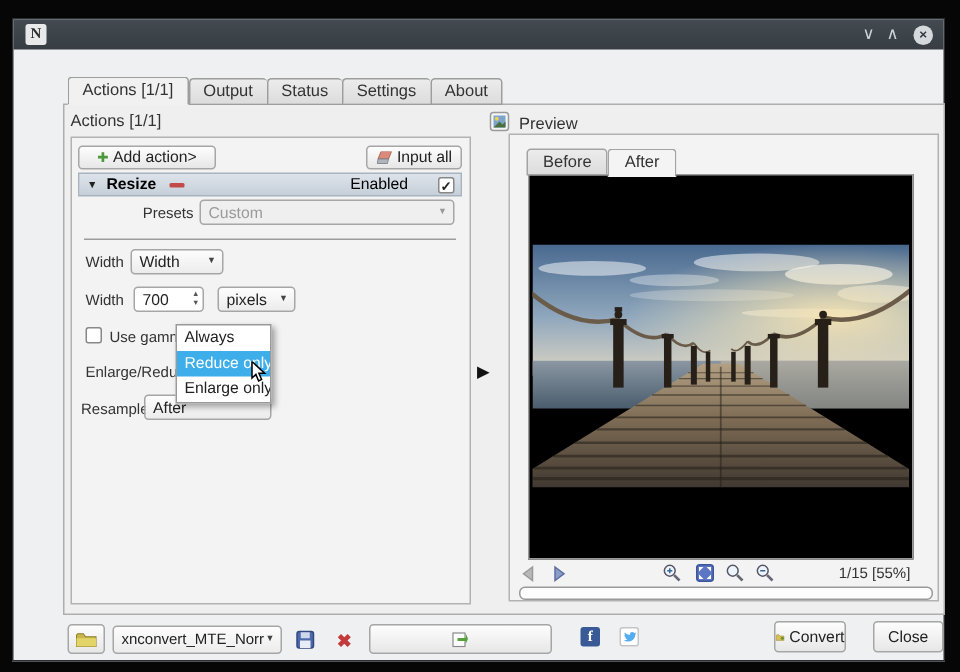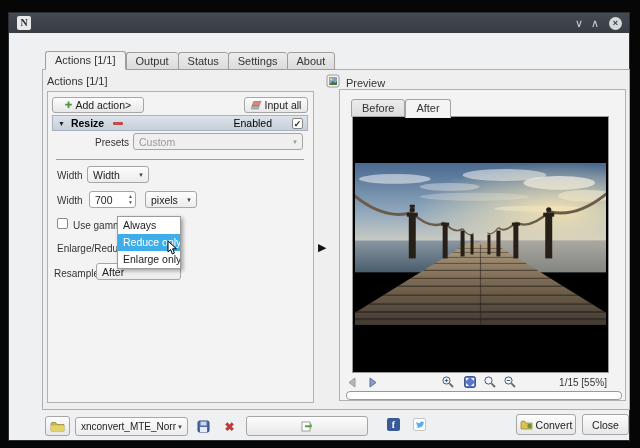--- a/index.html
+++ b/index.html
@@ -318,21 +318,21 @@
           <rect x="1" y="2" width="8" height="9" fill="#fff" stroke="#8a8a8a" stroke-width=".8"></rect>
           <polygon points="5,7.5 10.5,7.5 10.5,4.5 12,8 10.5,11.5 10.5,9.5 5,9.5" fill="#57a13c" transform="translate(-1,-2.2)"></polygon>
         </svg>
     </div>
     <div class="fb-icon" style="left:378px; top:405px;">f</div>
     <div class="tw-icon" style="left:404px; top:405px;">
       <svg width="11" height="11" viewBox="0 0 12 12">
           <path d="M11,2.8 Q10.6,3 10.1,3.1 Q10.7,2.7 10.9,2.1 Q10.3,2.5 9.6,2.6 Q9,2 8.1,2 Q6.5,2 6.5,3.7 Q6.5,3.9 6.6,4.1 Q4.2,4 2.7,2.3 Q2.1,3.5 3.2,4.4 Q2.7,4.4 2.3,4.1 Q2.3,5.5 3.8,5.9 Q3.3,6 2.9,5.9 Q3.3,7.1 4.8,7.2 Q3.6,8.1 2,8 Q3.5,9 5.2,8.9 Q8.5,8.8 9.9,5.9 Q10.4,4.9 10.4,3.9 Q10.8,3.4 11,2.8 Z" fill="#55acee" transform="translate(0,.6)"></path>
         </svg>
     </div>
-    <div class="btn" style="left:507px; top:401px; width:60px; height:21px;">
+    <div class="btn" style="left:507px; top:401px; width:48px; height:21px;">
       <svg width="13" height="10" viewBox="0 0 13 10">
           <path d="M1,2 L1,9 L12,9 L12,3 L6,3 L4.8,1.2 L1.6,1.2 Z" fill="#d8c253" stroke="#97852f" stroke-width=".7"></path>
           <circle cx="9.5" cy="6" r="2.2" fill="#6e8f3d"></circle>
         </svg>
       <span>Convert</span>
     </div>
     <div class="btn" style="left:573px; top:401px; width:47px; height:21px;">
       <span>Close</span>
     </div>
 

